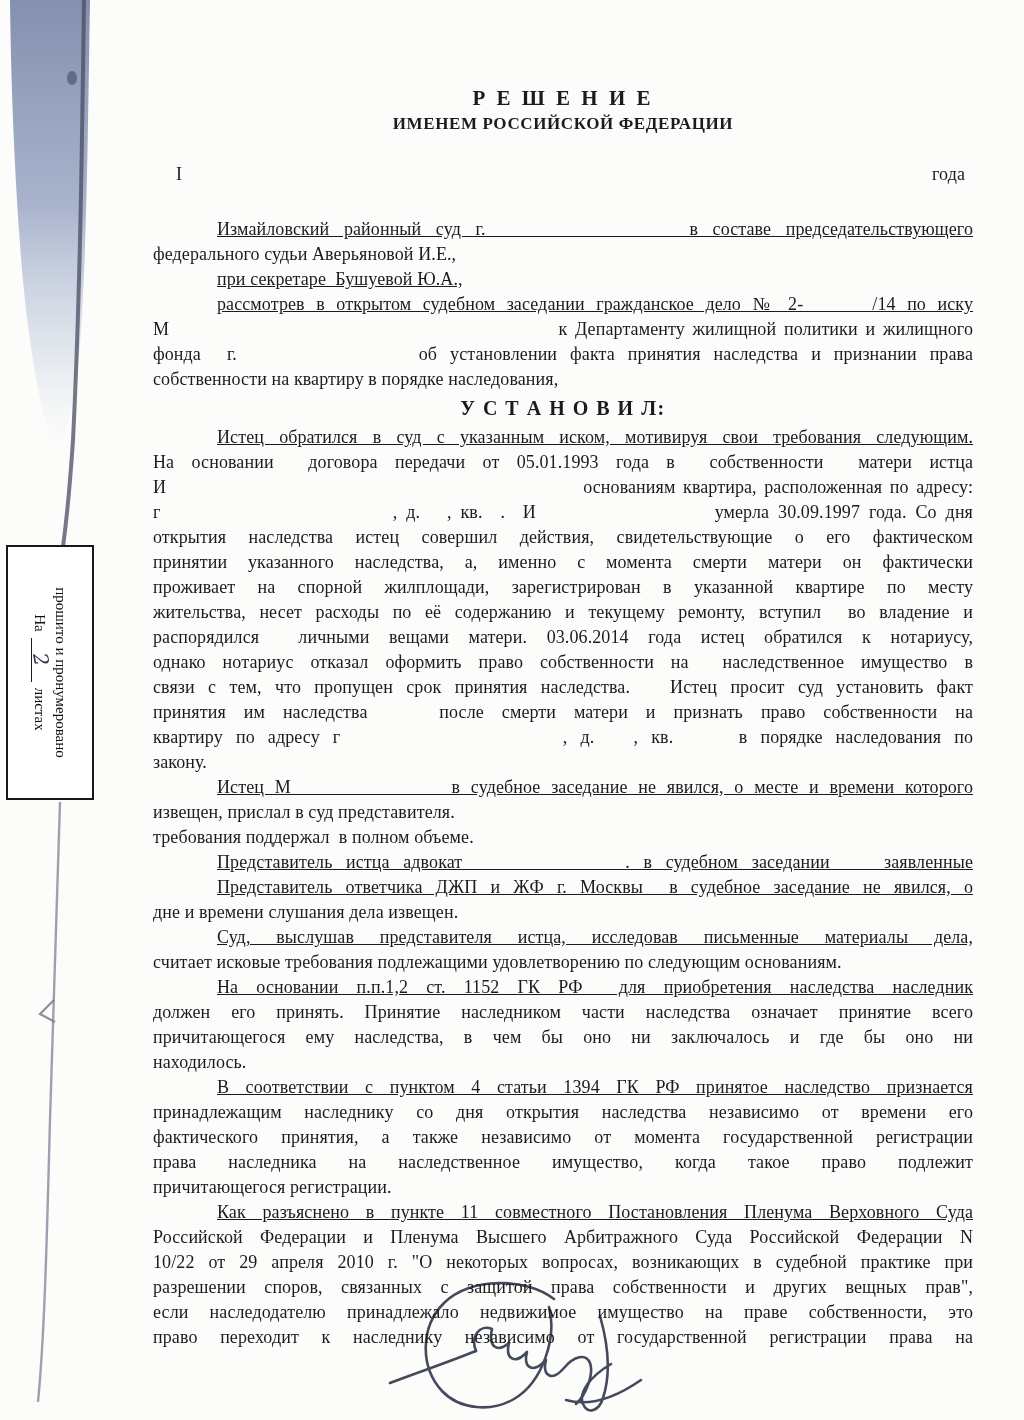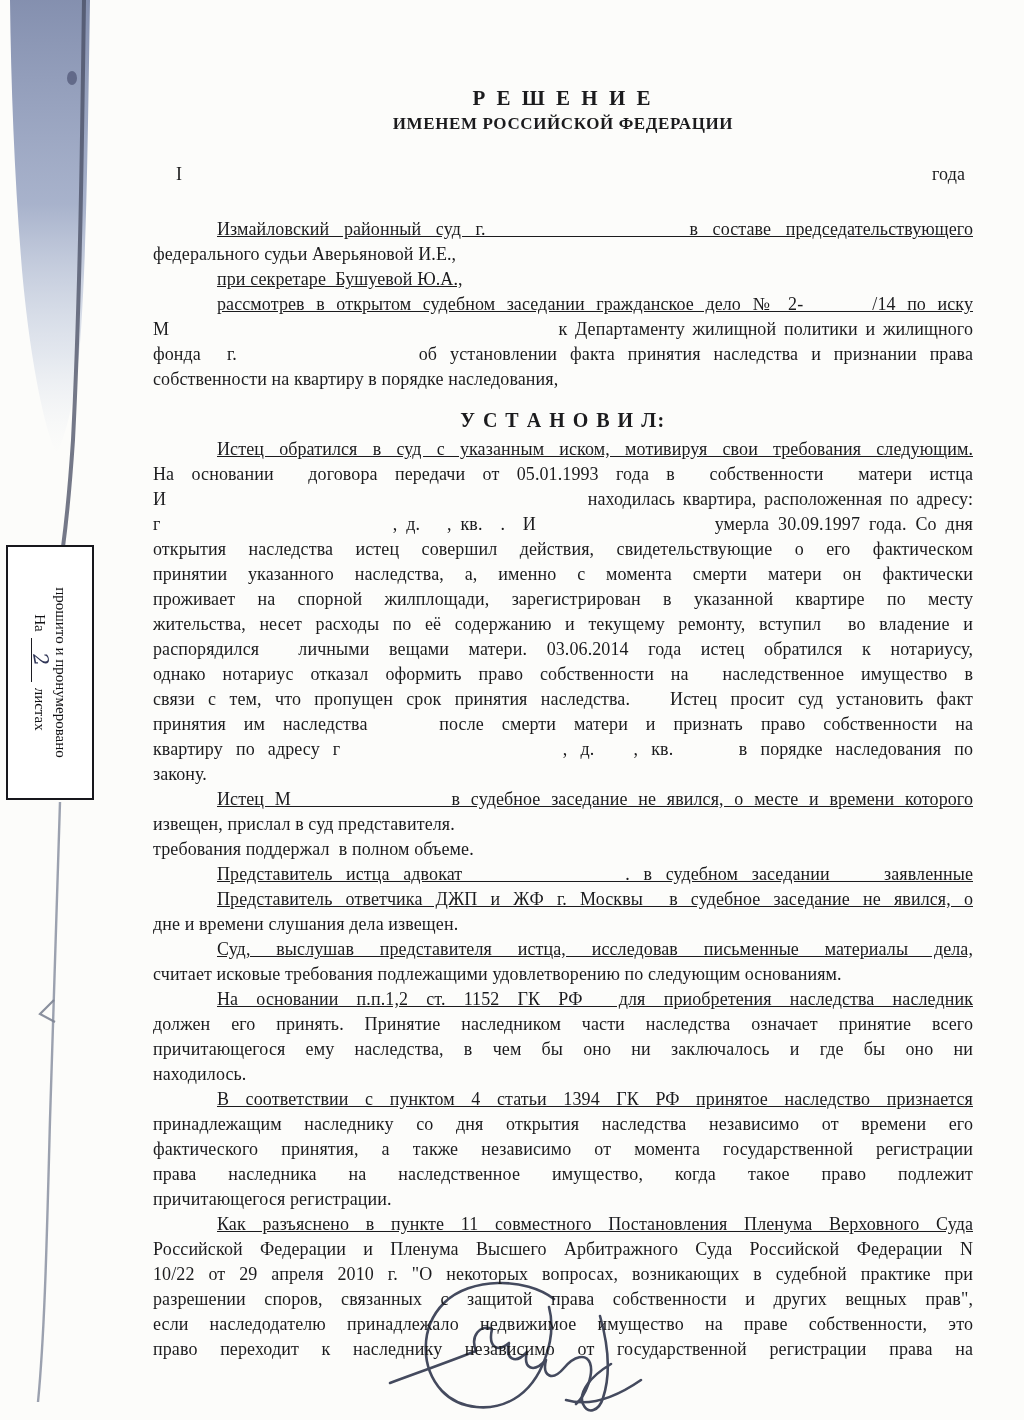--- a/index.html
+++ b/index.html
@@ -14,21 +14,21 @@
   .line{
     min-height:25px;line-height:25px;font-size:18px;
     white-space:pre-wrap;letter-spacing:0.1px;
   }
   .al-j{text-align:justify;text-align-last:justify;}
   .al-l{text-align:left;text-align-last:left;}
   .al-c{text-align:right;text-align-last:center;}
   .indent{padding-left:64px;text-decoration:underline;}
   .st-title{font-weight:bold;font-size:21px;letter-spacing:3px;}
   .st-subtitle{font-weight:bold;font-size:17px;letter-spacing:0.6px;}
-  .st-section{font-weight:bold;font-size:20px;letter-spacing:1.5px;margin-top:16px;margin-bottom:4px;}
+  .st-section{font-weight:bold;font-size:20px;letter-spacing:1.5px;margin-top:4px;margin-bottom:4px;}
   .st-dateline{display:flex;justify-content:space-between;margin-top:26px;margin-bottom:30px;padding:0 8px 0 23px;white-space:pre;}
   
   .stamp{
     position:absolute;left:6px;top:545px;width:88px;height:255px;
     background:#ffffff;border:2px solid #17171c;box-sizing:border-box;z-index:3;
   }
   .stamp-inner{
     position:absolute;left:0;top:0;width:251px;height:84px;
     transform-origin:0 0;transform:rotate(90deg) translateY(-84px);
     display:flex;flex-direction:column;justify-content:center;align-items:center;
@@ -100,21 +100,21 @@
       <div class="line al-j indent">Измайловский районный суд г.              в составе председательствующего</div>
       <div class="line al-l">федерального судьи Аверьяновой И.Е.,</div>
       <div class="line al-l indent">при секретаре  Бушуевой Ю.А.,</div>
       <div class="line al-j indent">рассмотрев в открытом судебном заседании гражданское дело № 2-      /14 по иску</div>
       <div class="line al-j">М                                                  к Департаменту жилищной политики и жилищного</div>
       <div class="line al-j">фонда  г.              об установлении факта принятия наследства и признании права</div>
       <div class="line al-l">собственности на квартиру в порядке наследования,</div>
       <div class="line al-c st-section">У С Т А Н О В И Л:</div>
       <div class="line al-j indent">Истец обратился в суд с указанным иском, мотивируя свои требования следующим.</div>
       <div class="line al-j">На основании  договора передачи от 05.01.1993 года в  собственности  матери истца</div>
-      <div class="line al-j">И                                                       находилась квартира, расположенная по адресу:</div>
+      <div class="line al-j">И                                                       основаниям квартира, расположенная по адресу:</div>
       <div class="line al-j">г                          , д.   , кв.  .  И                    умерла 30.09.1997 года. Со дня</div>
       <div class="line al-j">открытия наследства истец совершил действия, свидетельствующие о его фактическом</div>
       <div class="line al-j">принятии указанного наследства, а, именно с момента смерти матери он фактически</div>
       <div class="line al-j">проживает на спорной жилплощади, зарегистрирован в указанной квартире по месту</div>
       <div class="line al-j">жительства, несет расходы по её содержанию и текущему ремонту, вступил  во владение и</div>
       <div class="line al-j">распорядился  личными вещами матери. 03.06.2014 года истец обратился к нотариусу,</div>
       <div class="line al-j">однако нотариус отказал оформить право собственности на  наследственное имущество в</div>
       <div class="line al-j">связи с тем, что пропущен срок принятия наследства.   Истец просит суд установить факт</div>
       <div class="line al-j">принятия им наследства    после смерти матери и признать право собственности на</div>
       <div class="line al-j">квартиру по адресу г                 , д.   , кв.     в порядке наследования по</div>

